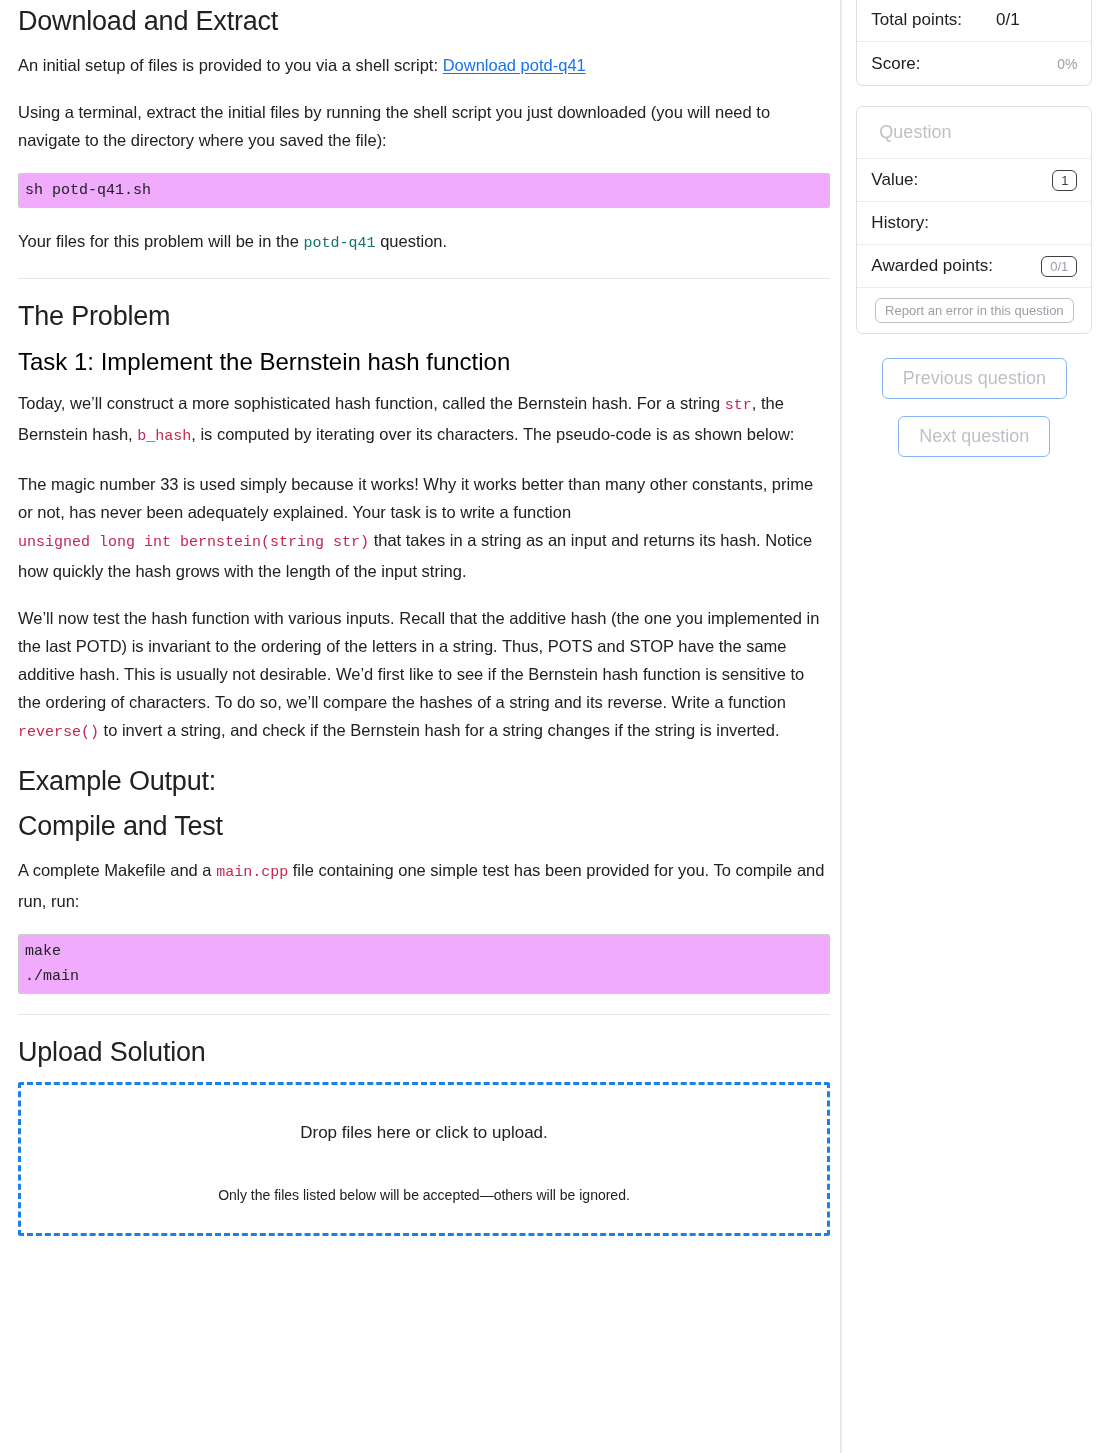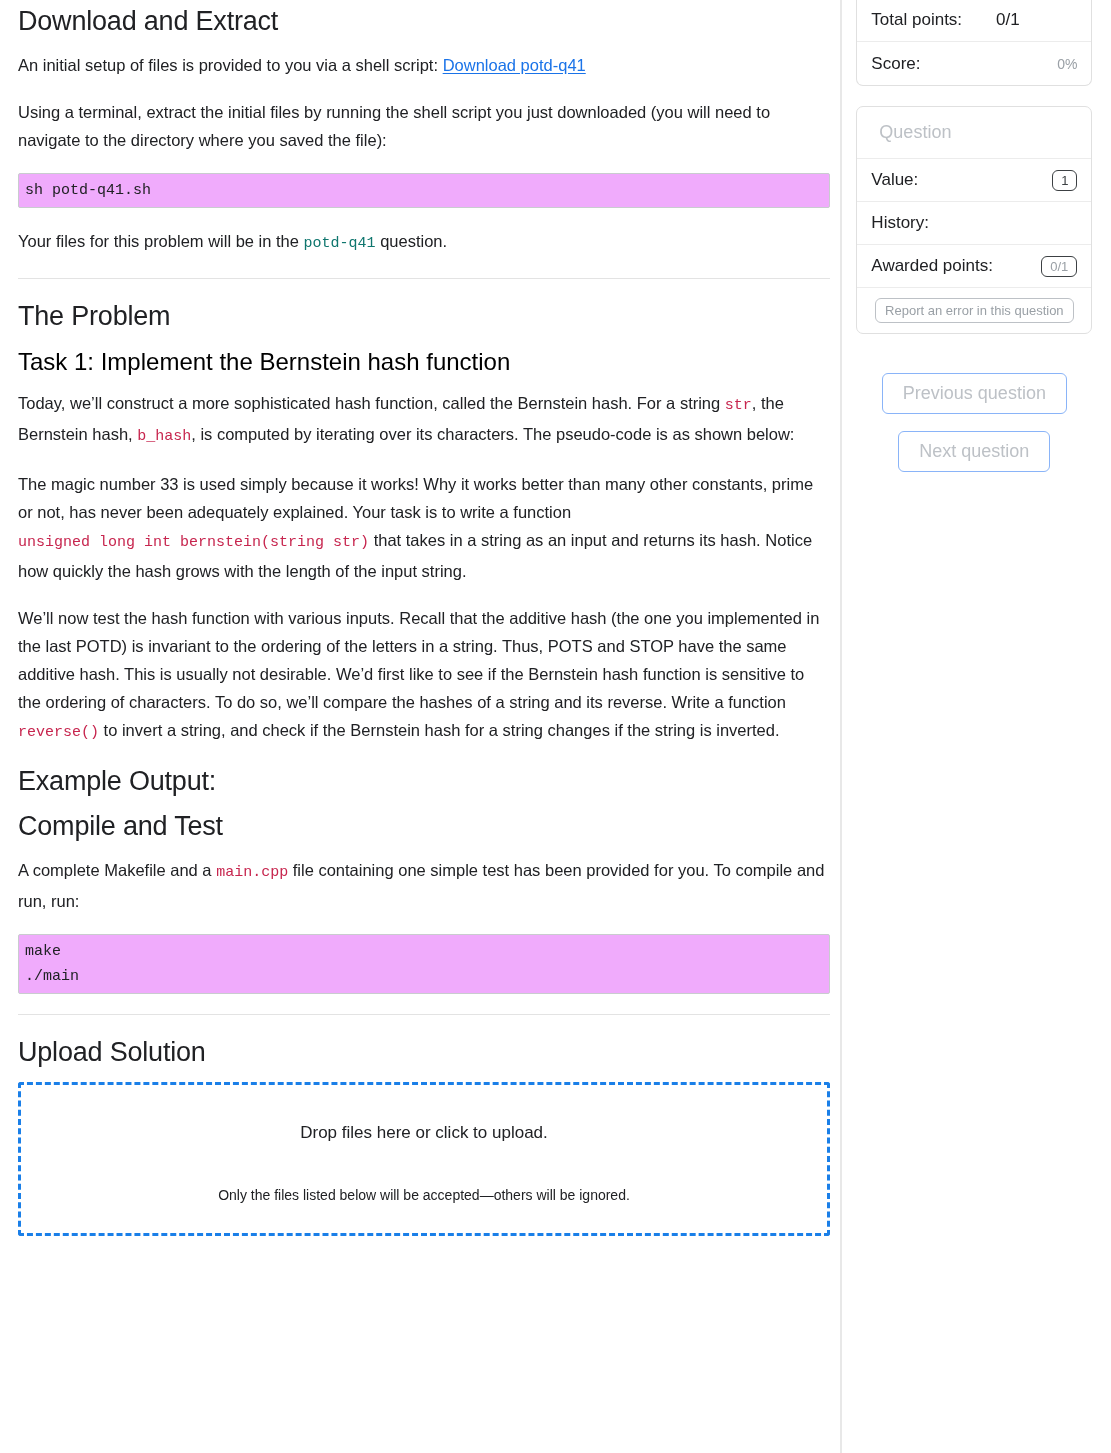--- a/index.html
+++ b/index.html
@@ -153,21 +153,21 @@
     background: #fff;
     color: #9aa0a6;
     font-size: 13px;
     font-family: "Liberation Sans", sans-serif;
     padding: 4px 9px;
     white-space: nowrap;
     cursor: pointer;
   }
 
   .navbtns {
-    margin-top: 39px;
+    margin-top: 24px;
     display: flex;
     flex-direction: column;
     align-items: center;
     width: 236px;
   }
   .navbtn {
     border: 1px solid #8ab4f8;
     border-radius: 6px;
     background: #fff;
     color: #bdc1c6;

